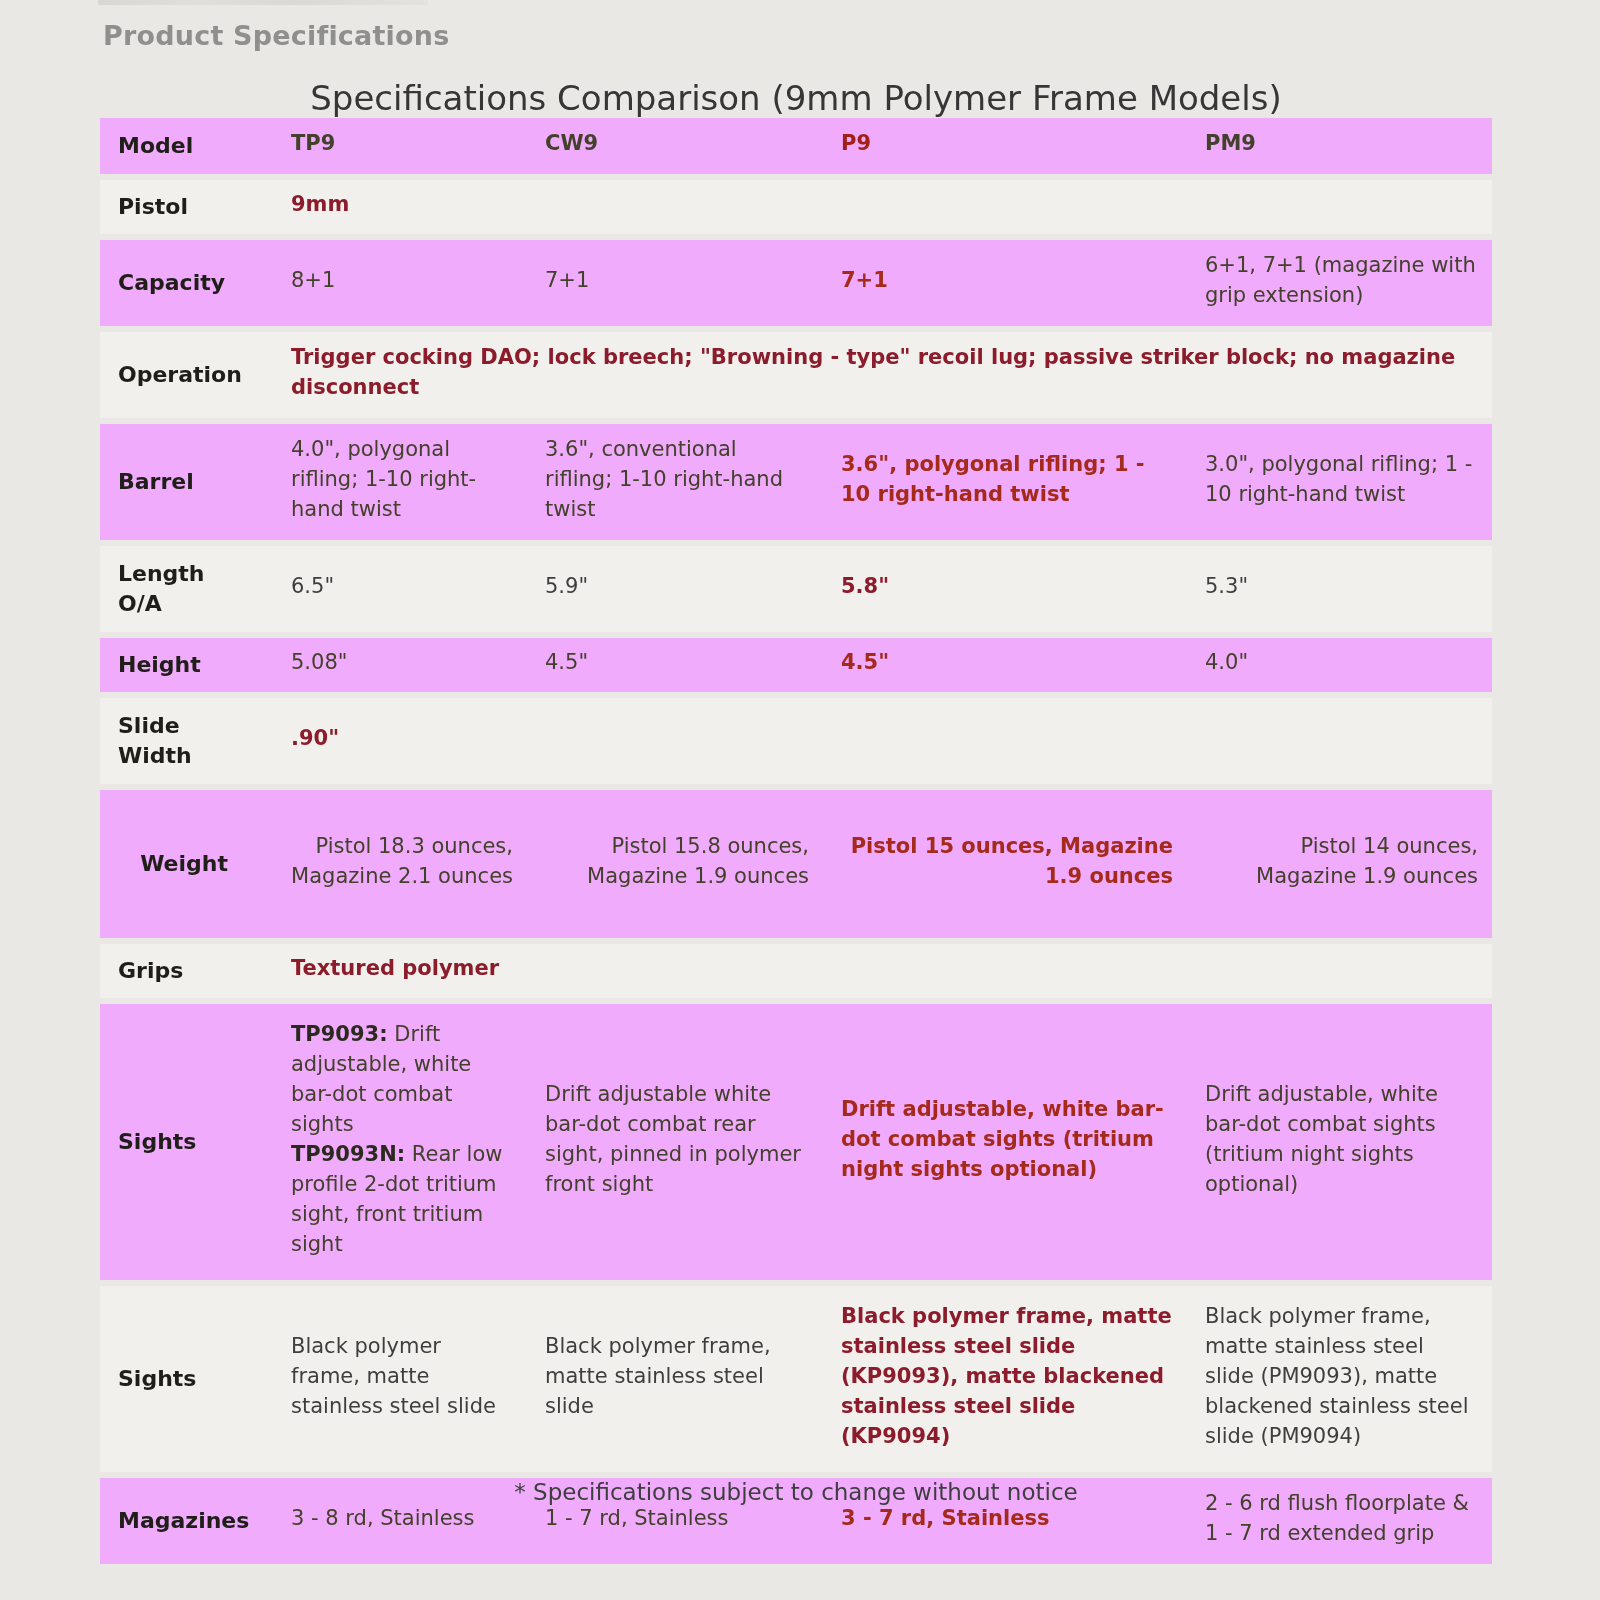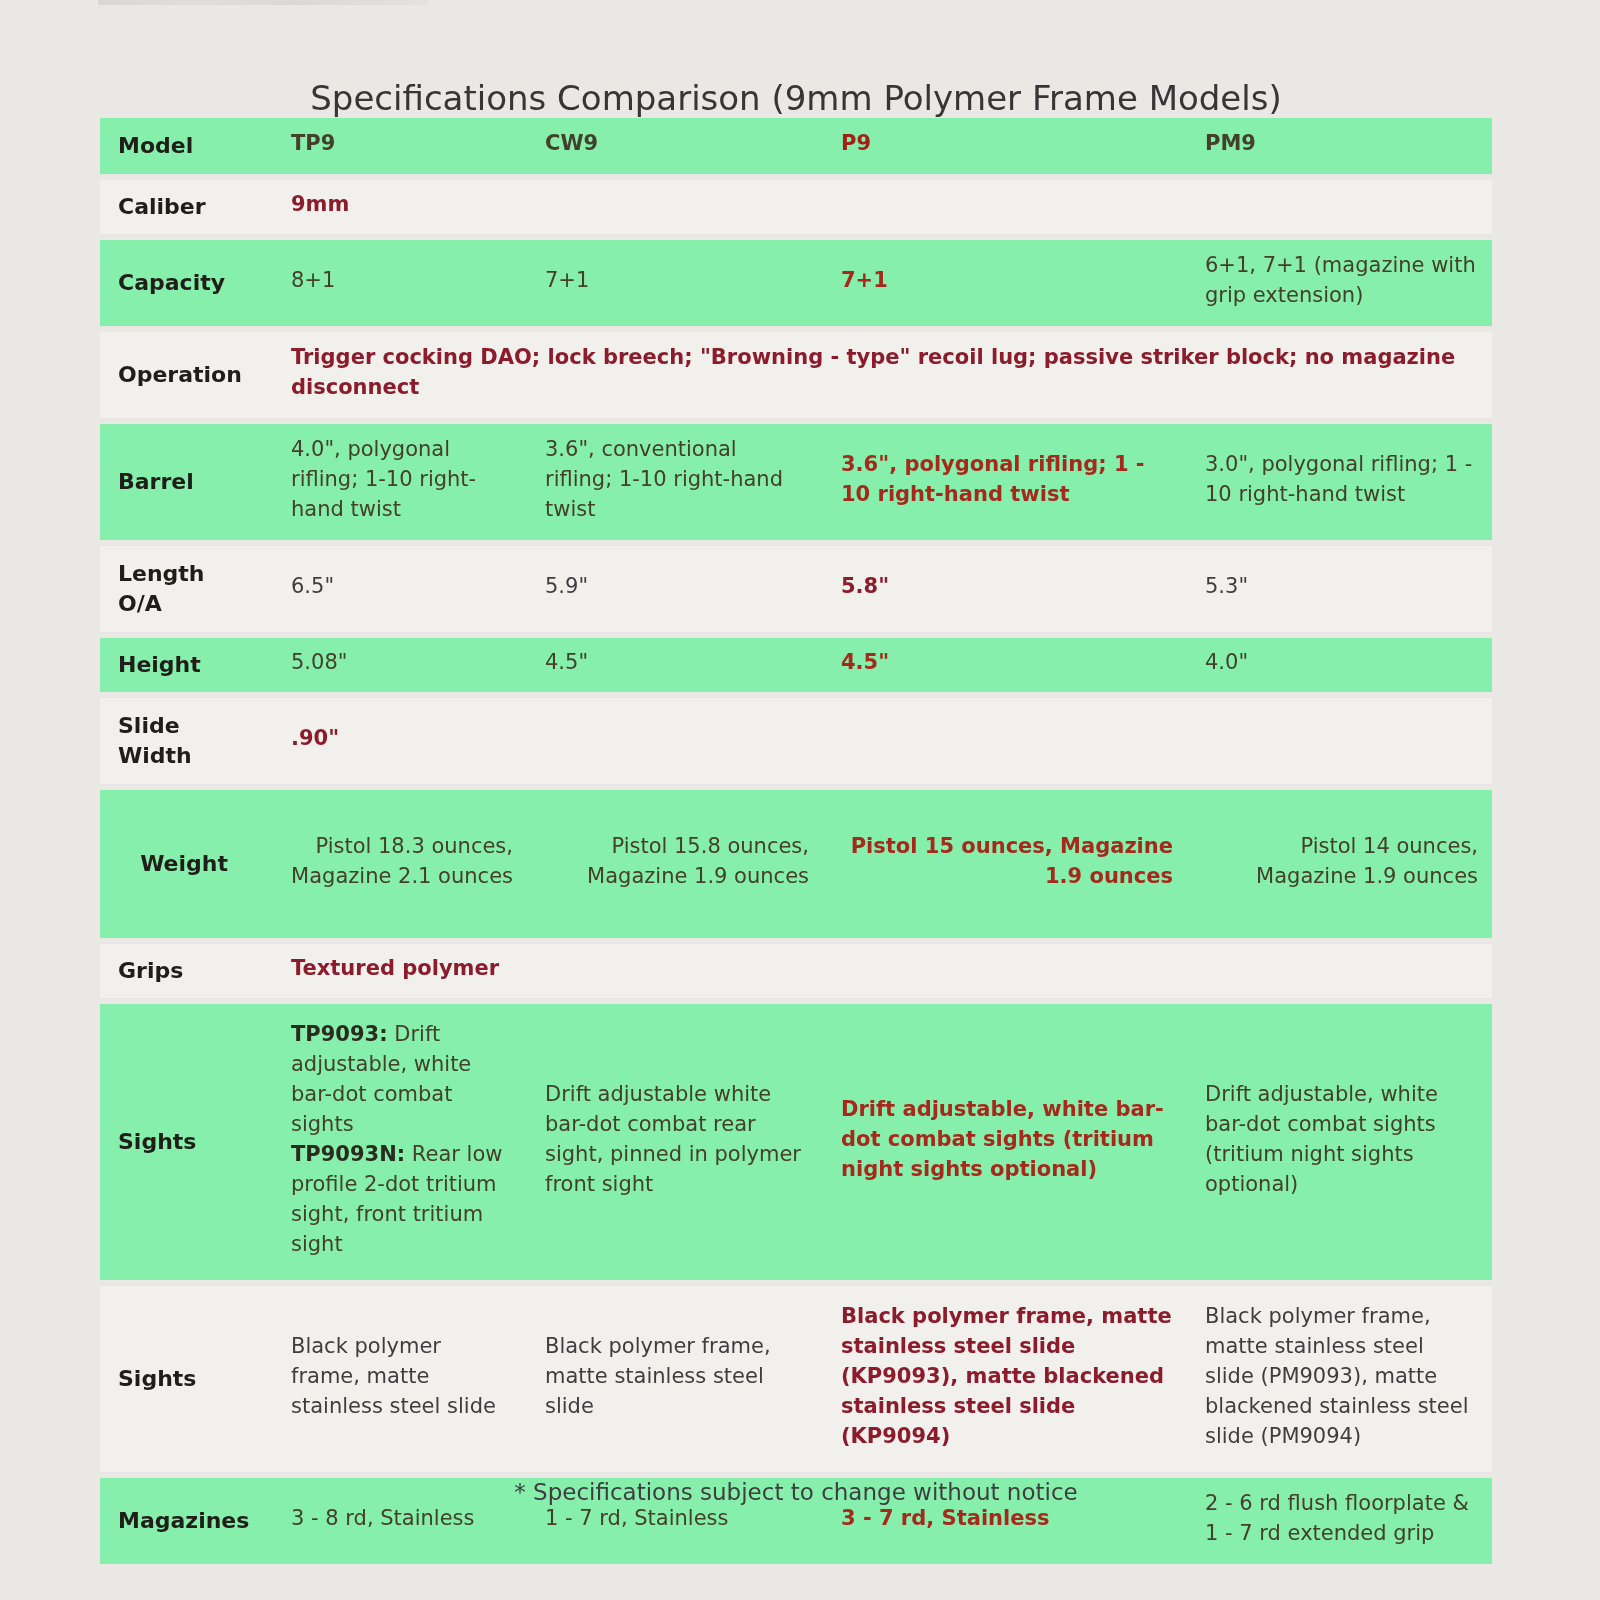--- a/index.html
+++ b/index.html
@@ -46,21 +46,21 @@
     width: 1392px;
     border-collapse: separate;
     border-spacing: 0 6px;
     table-layout: fixed;
   }
   .spec-table td {
     vertical-align: middle;
     font-size: 21px;
     line-height: 30px;
   }
-  tr.tan td   { background: #86efac; }
+  tr.tan td   { background: #f0abfc; }
   tr.light td { background: #f1f0ec; }
   td.label {
     padding: 6px 45px 6px 18px;
     font-size: 22px;
     font-weight: bold;
     color: #1f1e18;
     overflow: visible;
     white-space: normal;
   }
   td.cell { padding: 8px 14px 14px 18px; }
@@ -79,41 +79,42 @@
     font-size: 23px;
     color: #3e3e3e;
   }
 </style>
 </head>
 <body>
 
 <div class="page">
   <div class="top-artifact"></div>
 
+  <h2 class="heading">Product Specifications</h2>
 
   <div class="title">Specifications Comparison (9mm Polymer Frame Models)</div>
 
   <table class="spec-table">
     <colgroup>
       <col style="width:173px">
       <col style="width:254px">
       <col style="width:296px">
       <col style="width:364px">
       <col style="width:305px">
     </colgroup>
     <tbody>
         <tr class="tan" style="height: 56px;">
           <td class="label">Model</td>
           <td class="cell hdr">TP9</td>
           <td class="cell hdr">CW9</td>
           <td class="cell red hdr">P9</td>
           <td class="cell hdr">PM9</td>
         </tr>
         <tr class="light" style="height: 54px;">
-          <td class="label">Caliber</td>
+          <td class="label">Pistol</td>
           <td class="cell red" colspan="4">9mm</td>
         </tr>
         <tr class="tan" style="height: 86px;">
           <td class="label">Capacity</td>
           <td class="cell">8+1</td>
           <td class="cell">7+1</td>
           <td class="cell red">7+1</td>
           <td class="cell">6+1, 7+1 (magazine with grip extension)</td>
         </tr>
         <tr class="light" style="height: 86px;">

